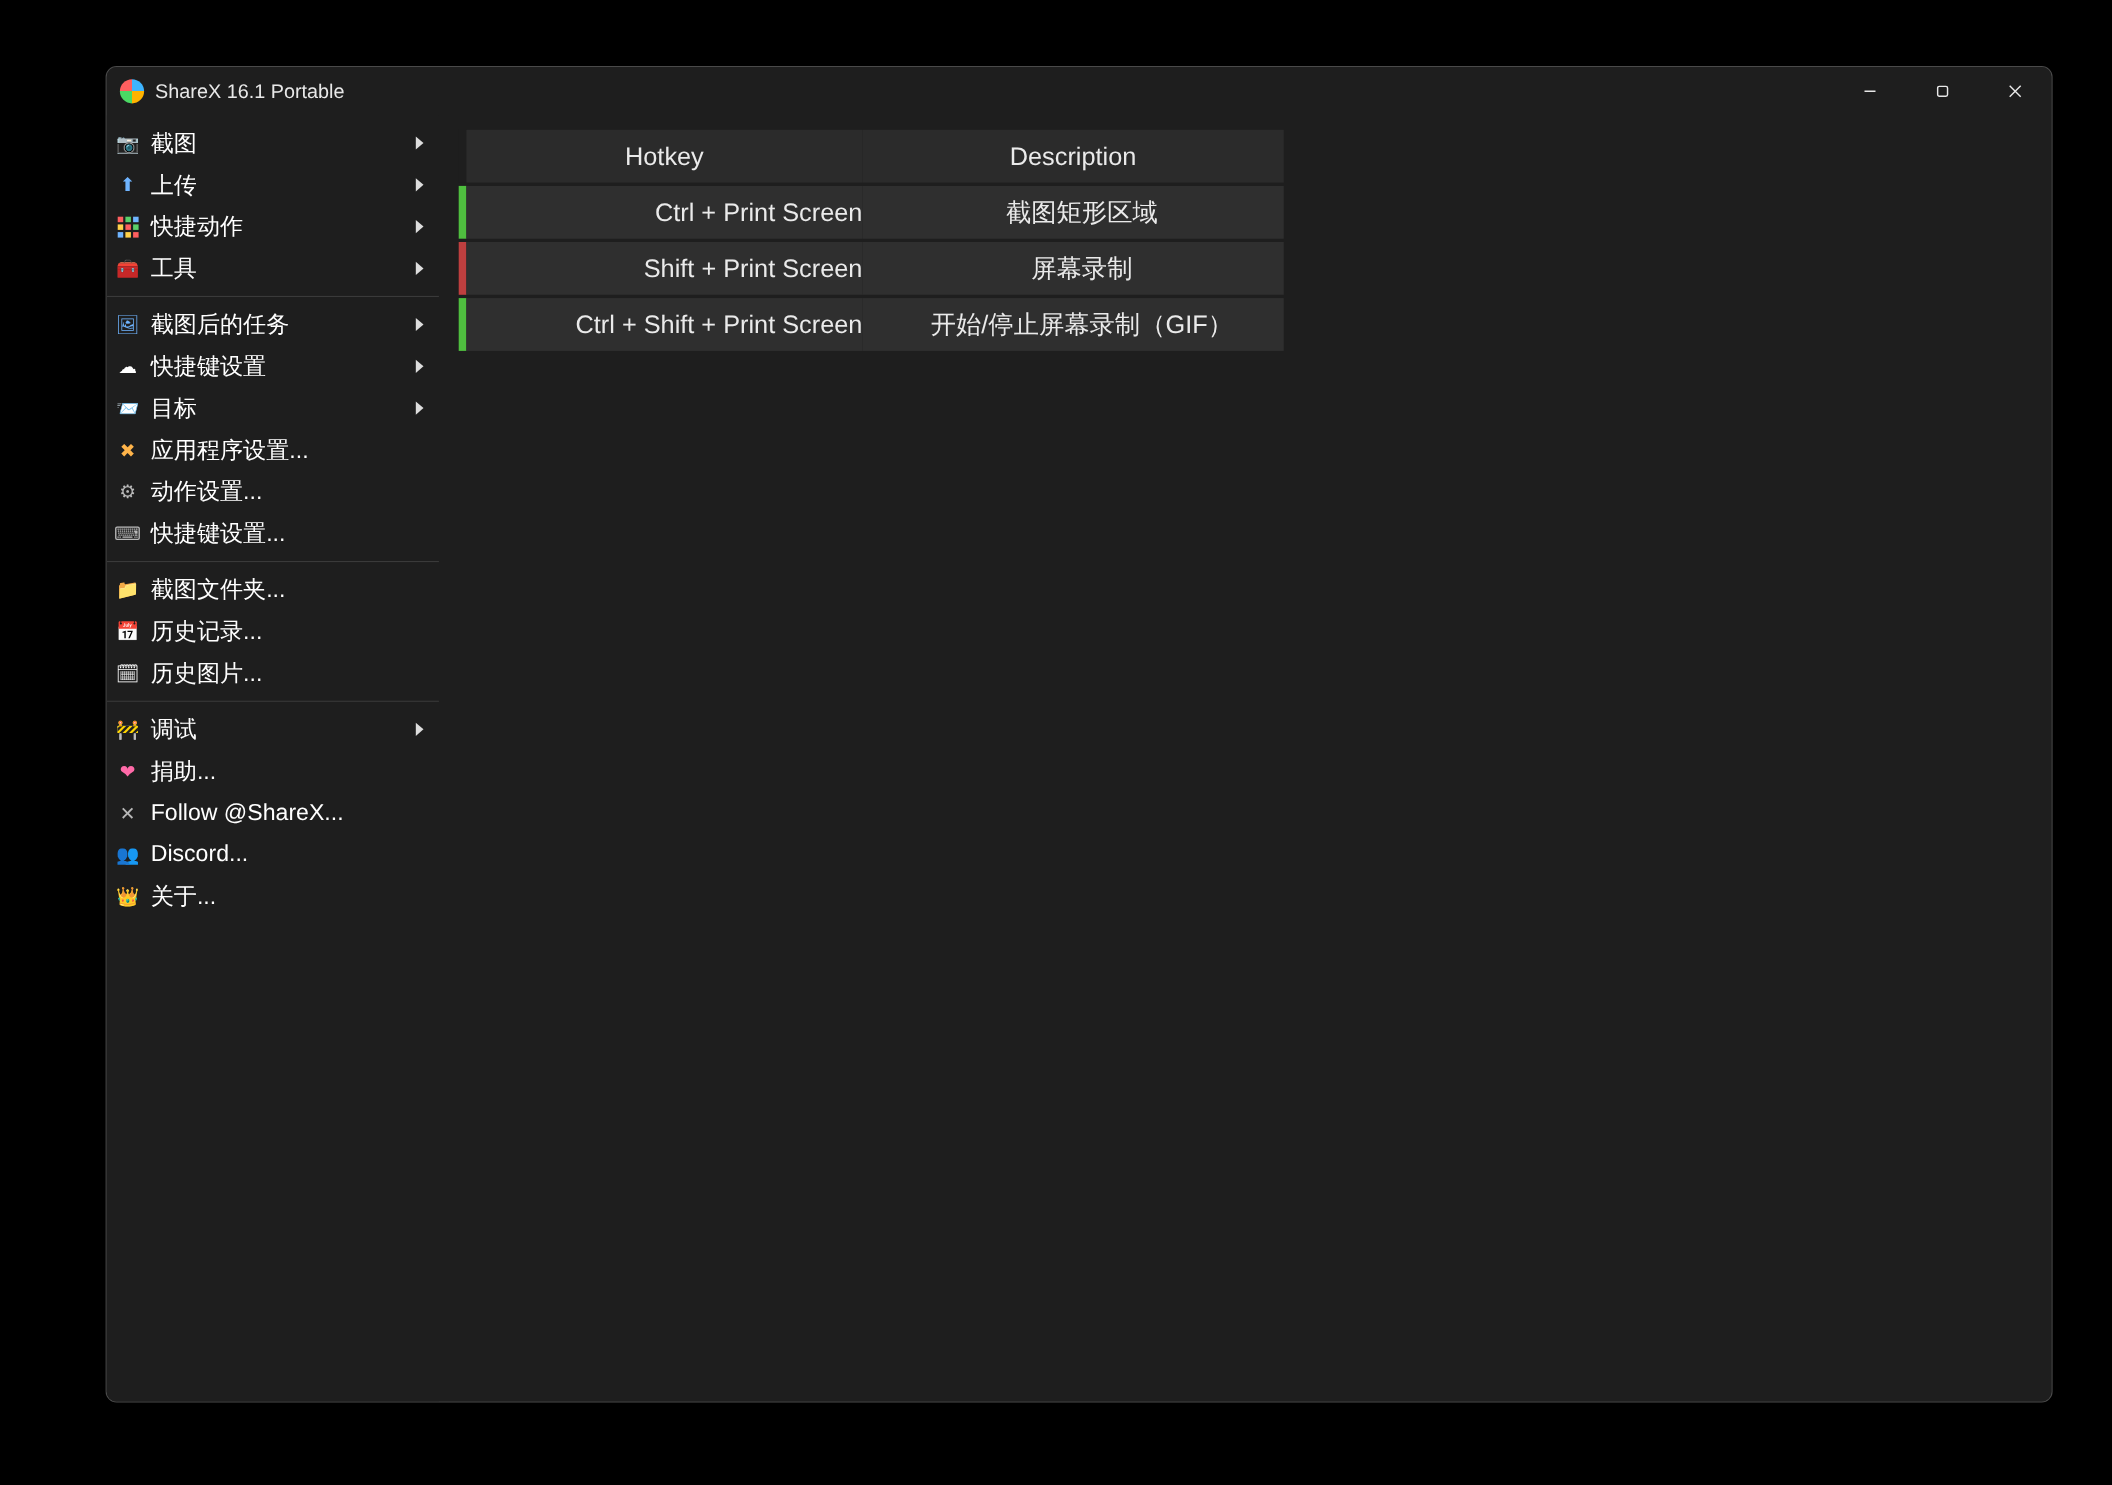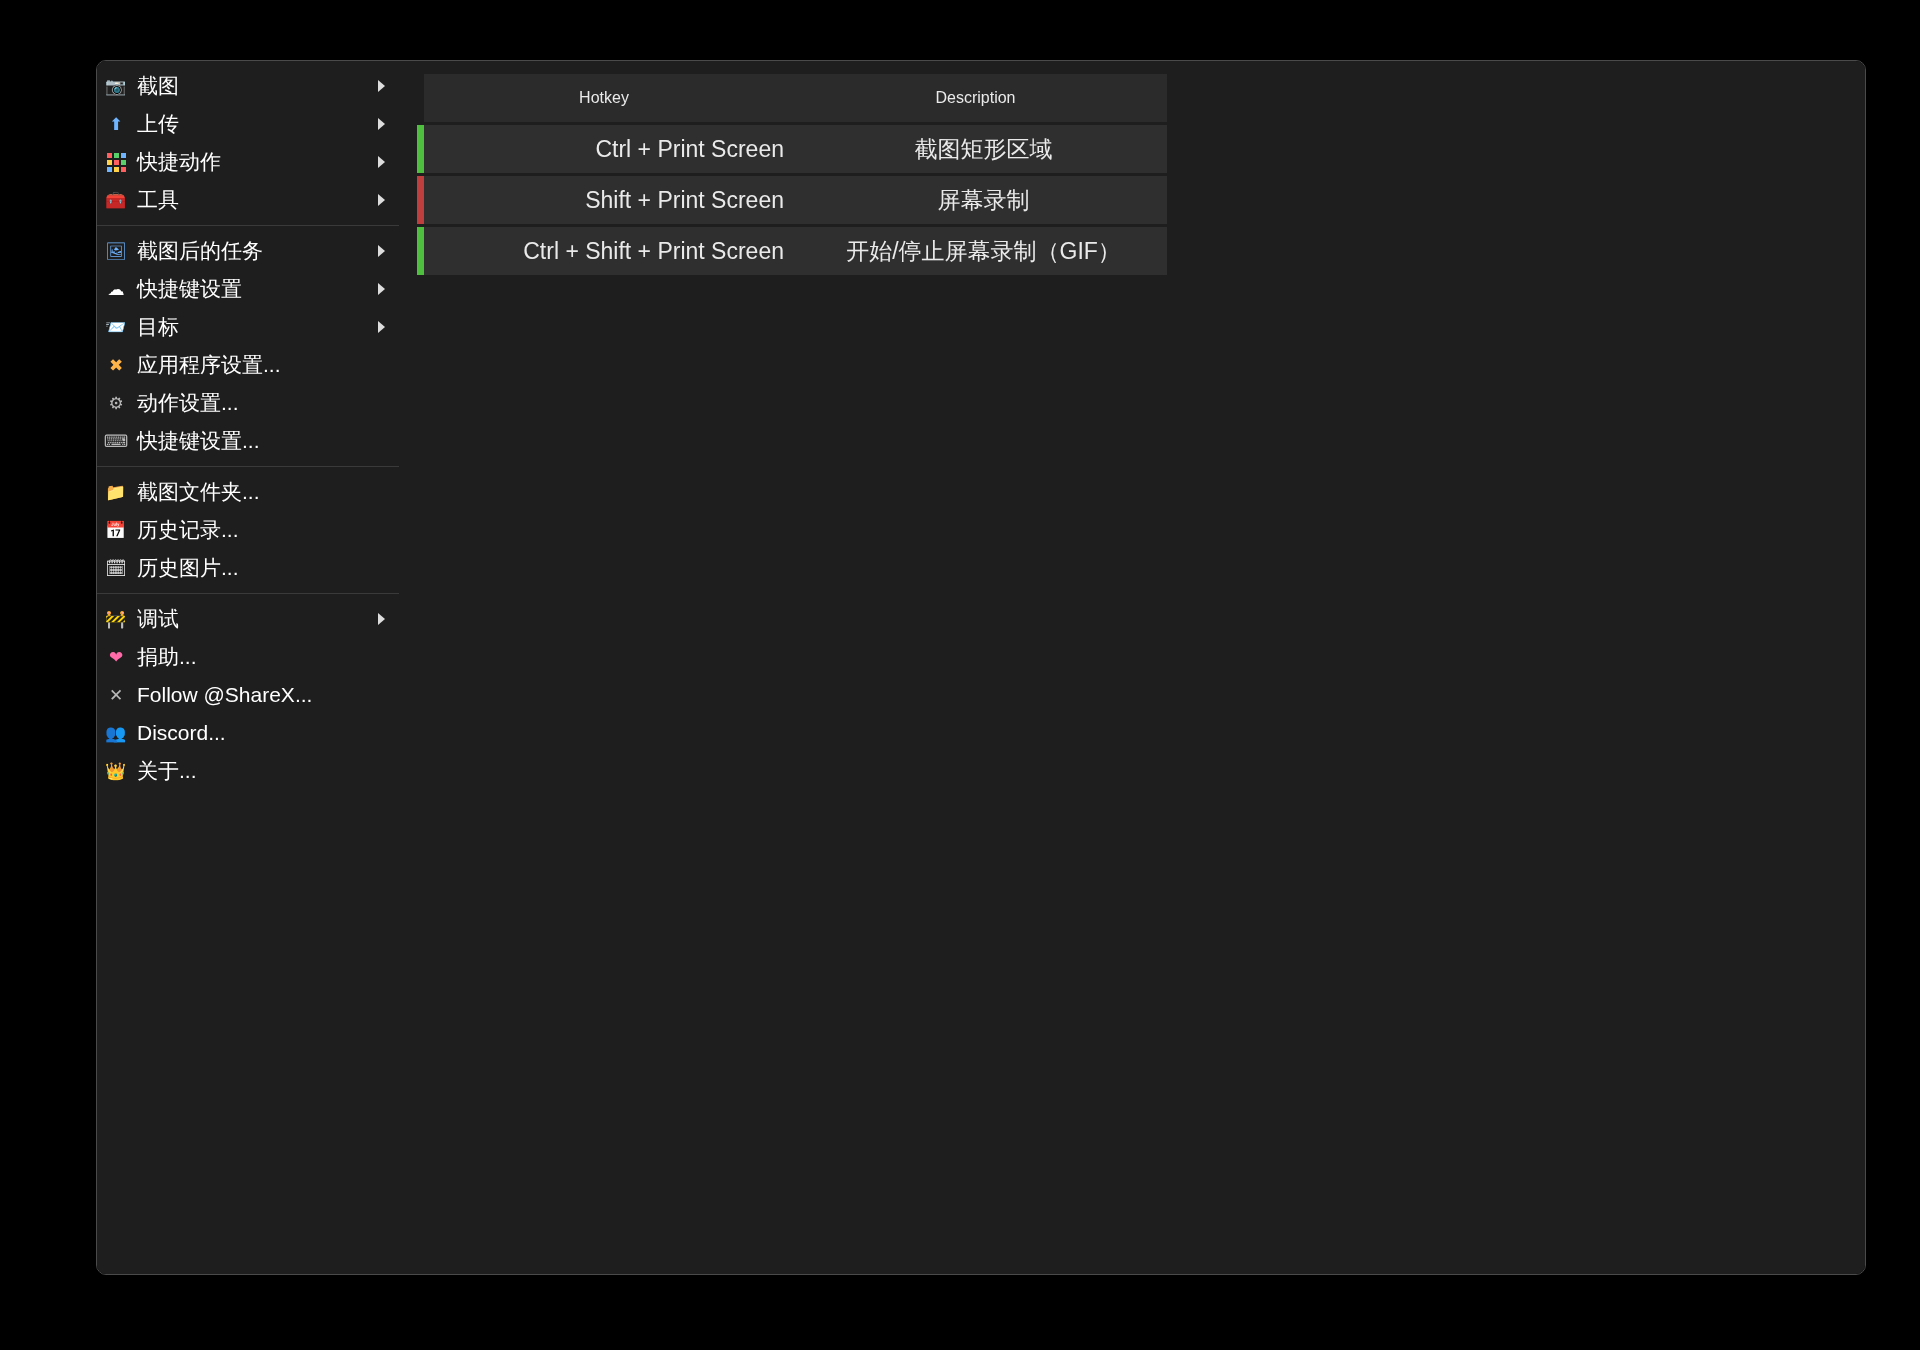--- a/index.html
+++ b/index.html
@@ -93,21 +93,21 @@
   }
   .hotkey-table {
     width: 750px;
     border-collapse: separate;
     border-spacing: 0 3px;
   }
   .hotkey-table th {
     background: #2b2b2b;
     color: #eaeaea;
     font-weight: 400;
-    font-size: 16px;
+    font-size: 23px;
     height: 48px;
     text-align: center;
   }
   .hotkey-table td {
     background: #2f2f2f;
     color: #eaeaea;
     font-size: 23px;
     height: 48px;
   }
   .hotkey-table td.indicator {
@@ -130,20 +130,41 @@
   
   .grid3 {
     display:grid;grid-template-columns:repeat(3,5px);grid-template-rows:repeat(3,5px);gap:2px;
   }
   .grid3 span{width:5px;height:5px}
 </style>
 </head>
 <body>
 
 <div class="window">
+  <div class="titlebar">
+    <div class="logo"></div>
+    <span>ShareX 16.1 Portable</span>
+    <div class="spacer"></div>
+    <div class="winbtn">
+      <svg width="14" height="14">
+          <line x1="2" y1="7" x2="12" y2="7"></line>
+        </svg>
+    </div>
+    <div class="winbtn">
+      <svg width="14" height="14">
+          <rect x="2.5" y="2.5" width="9" height="9" rx="1.5"></rect>
+        </svg>
+    </div>
+    <div class="winbtn">
+      <svg width="14" height="14">
+          <line x1="2" y1="2" x2="12" y2="12"></line>
+          <line x1="12" y1="2" x2="2" y2="12"></line>
+        </svg>
+    </div>
+  </div>
 
   <div class="body">
     <div class="sidebar" id="sidebar">
         <div class="menu-item">
           <span class="icon ">📷</span>
           <span class="label">截图</span>
           <span class="arrow"></span>
         </div>
         <div class="menu-item">
           <span class="icon i-blue">⬆</span>

